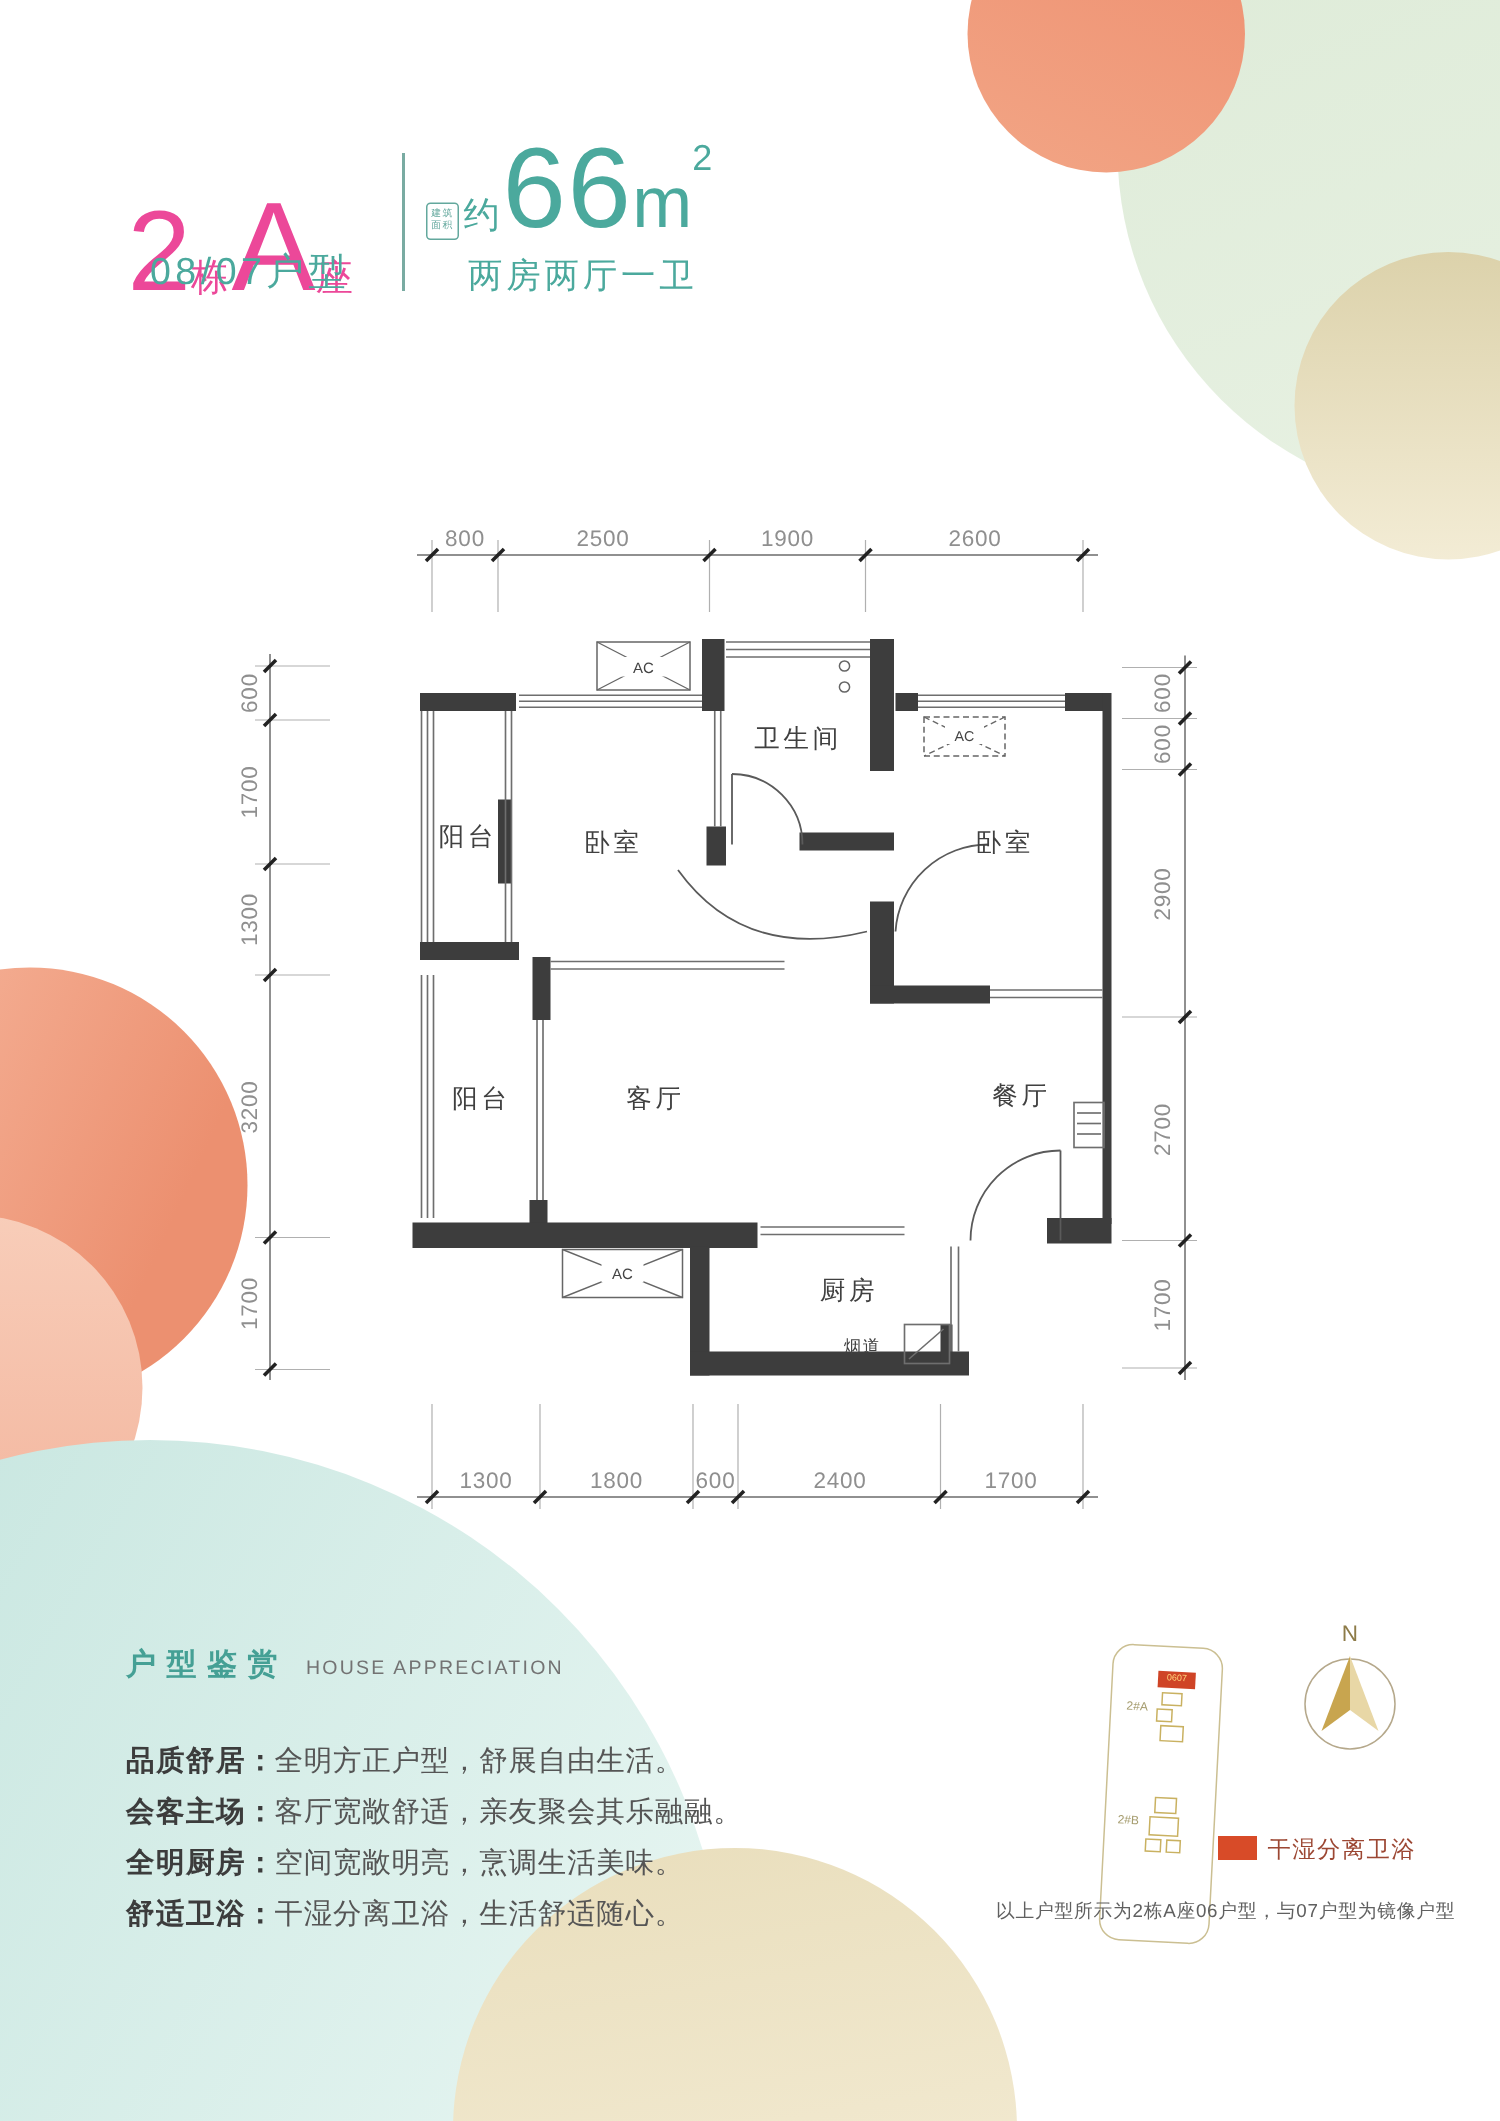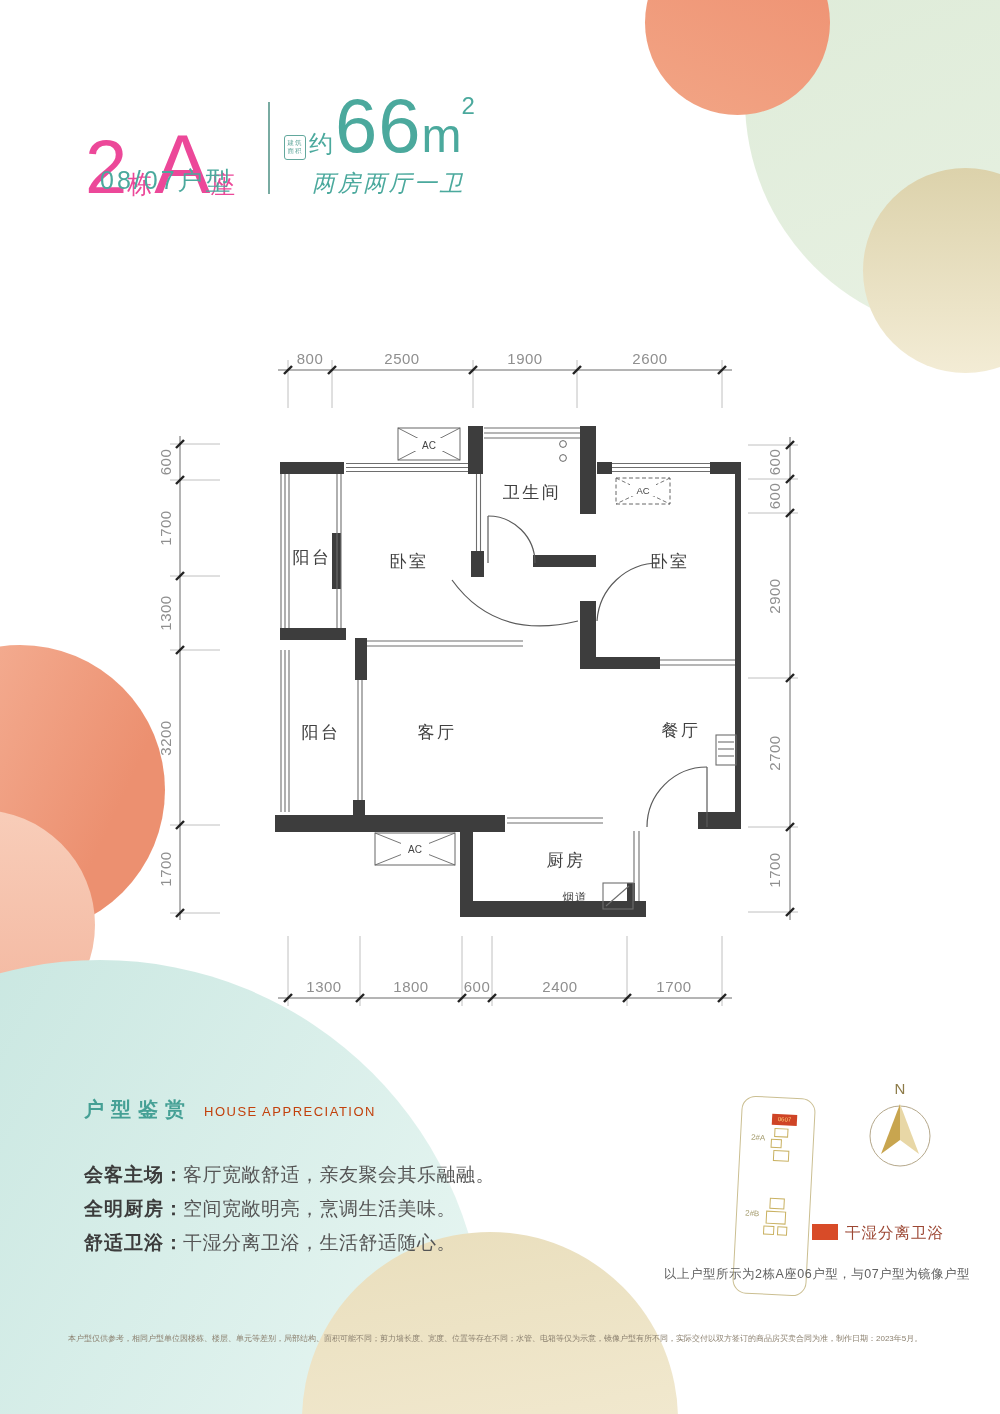--- a/index.html
+++ b/index.html
@@ -25,28 +25,28 @@
   .hdr-divider{left:268px;top:102px;width:2px;height:92px;background:#79aba2;}
   .hdr-seal{left:284px;top:135px;width:22px;height:25px;border:1px solid #63a89d;border-radius:3px;
             text-align:center;padding-top:3px;box-sizing:border-box;}
   .hdr-seal span{display:block;font-size:6.5px;line-height:8px;color:#63a89d;letter-spacing:1px;}
   .hdr-area{left:309px;top:88px;line-height:1;white-space:nowrap;color:#4ba99d;}
   .hdr-area span{vertical-align:baseline;}
   .h-approx{font-size:24px;margin-right:2px;}
   .h-area{font-size:76px;letter-spacing:1px;}
   .h-unit{font-size:48px;}
   .h-sup{font-size:24px;position:relative;top:-38px;}
-  .hdr-layout{left:312px;top:168px;font-size:23px;letter-spacing:2.5px;color:#4ba99d;font-style:italic;}
+  .hdr-layout{left:312px;top:168px;font-size:23px;letter-spacing:2.5px;color:#4ba99d;}
   
   .plan{position:absolute;left:150px;top:350px;width:660px;height:670px;}
   .plan text{font-family:"Liberation Sans",sans-serif;}
   
   .app-title{left:84px;top:1096px;white-space:nowrap;}
   .app-cn{font-size:20px;font-weight:bold;letter-spacing:7px;color:#45a095;}
-  .app-en{font-size:13px;letter-spacing:1.5px;color:#c2410c;margin-left:12px;}
+  .app-en{font-size:13px;letter-spacing:1.5px;color:#737373;margin-left:12px;}
   .features{left:84px;top:1158px;}
   .feat{height:34px;line-height:34px;white-space:nowrap;font-size:19px;}
   .feat-label{font-weight:bold;color:#3c3c3c;letter-spacing:1px;}
   .feat-sep{font-weight:bold;color:#3c3c3c;}
   .feat-text{color:#555555;letter-spacing:0.5px;}
   
   .site-bldg{left:737px;top:1097px;width:72px;height:196px;border:1px solid #cbbf92;border-radius:14px;
              transform:rotate(3deg);}
   .site-bldg .blk{position:absolute;box-sizing:border-box;}
   .blk-red{left:30px;top:16px;width:25px;height:11px;background:#cf4426;color:#ffd27a;font-size:6px;
@@ -271,20 +271,23 @@
       <text x="416" y="516">厨房</text>
       <text x="425" y="551" font-size="11.5" letter-spacing="1">烟道</text>
     </g>
   </svg>
 
   <div class="abs app-title">
     <span class="app-cn">户型鉴赏</span><span class="app-en">HOUSE APPRECIATION</span>
   </div>
   <div class="abs features">
     <div class="feat">
+      <span class="feat-label">品质舒居</span><span class="feat-sep">：</span><span class="feat-text">全明方正户型，舒展自由生活。</span>
+    </div>
+    <div class="feat">
       <span class="feat-label">会客主场</span><span class="feat-sep">：</span><span class="feat-text">客厅宽敞舒适，亲友聚会其乐融融。</span>
     </div>
     <div class="feat">
       <span class="feat-label">全明厨房</span><span class="feat-sep">：</span><span class="feat-text">空间宽敞明亮，烹调生活美味。</span>
     </div>
     <div class="feat">
       <span class="feat-label">舒适卫浴</span><span class="feat-sep">：</span><span class="feat-text">干湿分离卫浴，生活舒适随心。</span>
     </div>
   </div>
 
@@ -303,15 +306,14 @@
   <svg class="compass" viewBox="0 0 76 96">
     <text x="38" y="16" font-size="15" fill="#8d7b48" text-anchor="middle">N</text>
     <circle cx="38" cy="58" r="30" stroke="#b5a88b" stroke-width="1" fill="none"></circle>
     <polygon points="38,26 19,76 38,62" fill="#c8a54f"></polygon>
     <polygon points="38,26 57,76 38,62" fill="#e8d7a6"></polygon>
   </svg>
   <div class="abs legend-swatch"></div>
   <div class="abs legend-text">干湿分离卫浴</div>
   <div class="abs site-note">以上户型所示为2栋A座06户型，与07户型为镜像户型</div>
 
-  <div class="abs disclaimer">本户型仅供参考，相同户型单位因楼栋、楼层、单元等差别，局部结构、面积可能不同；剪力墙长度、宽度、位置等存在不同；水管、电箱等仅为示意，镜像户型有所不同，实际交付以双方签订的商品房买卖合同为准，制作日期：2023年5月。</div>
 
 </div>
 
 </body></html>

